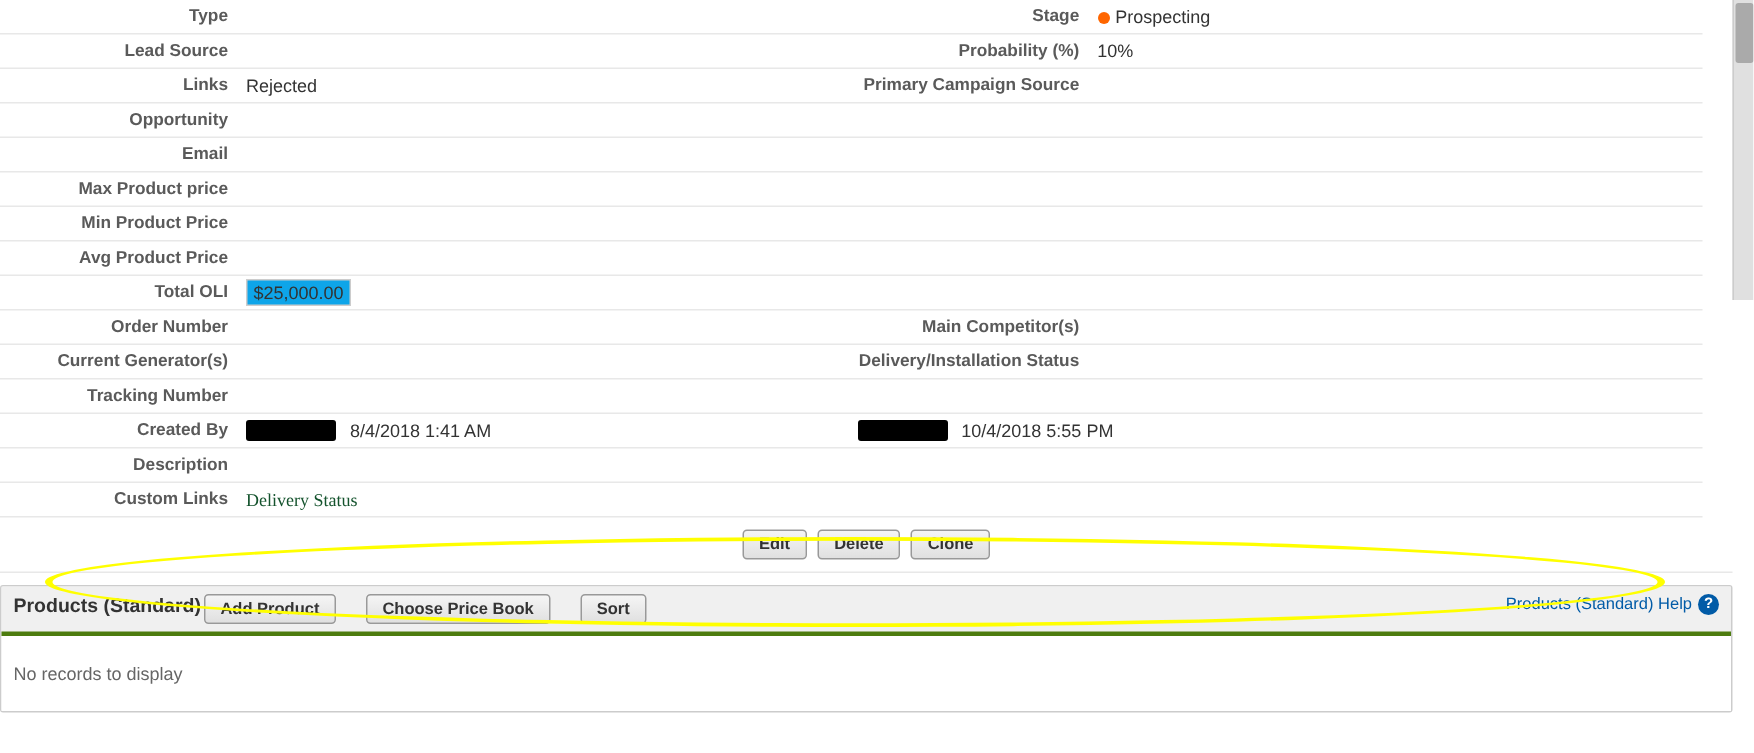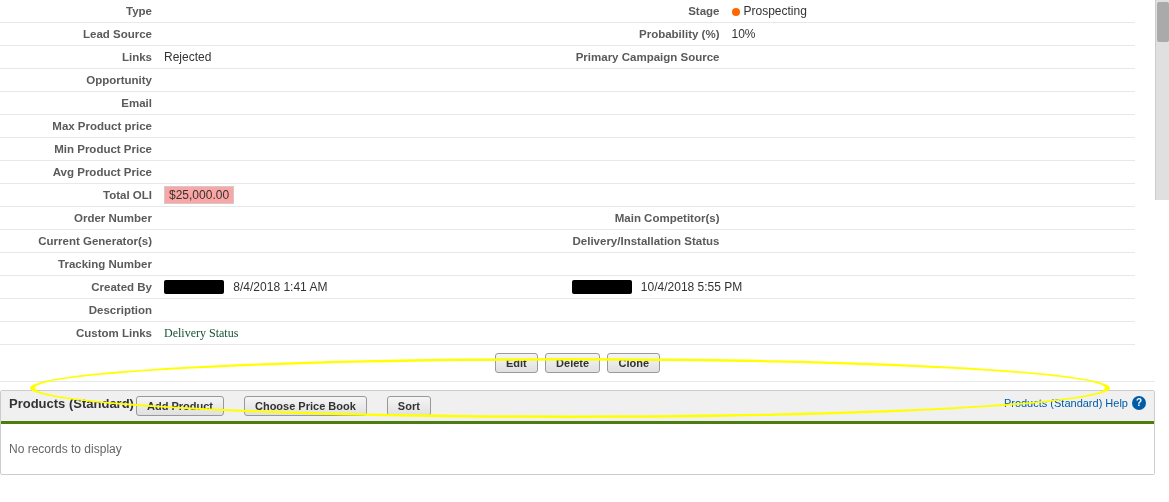--- a/index.html
+++ b/index.html
@@ -65,21 +65,21 @@
       font-size: 12px;
       padding: 3px 4px;
       flex: 1;
     }
     .field-value a {
       color: #14532d;
       text-decoration: none;
       font-family: Liberation Serif, serif;
     }
     .highlight-yellow {
-      background: #fca5a5;
+      background: #0ea5e9;
       padding: 1px 4px;
       border: 1px solid #ccc;
     }
     .stage-dot {
       display: inline-block;
       width: 8px;
       height: 8px;
       background: #ff6600;
       border-radius: 50%;
       margin-right: 4px;

